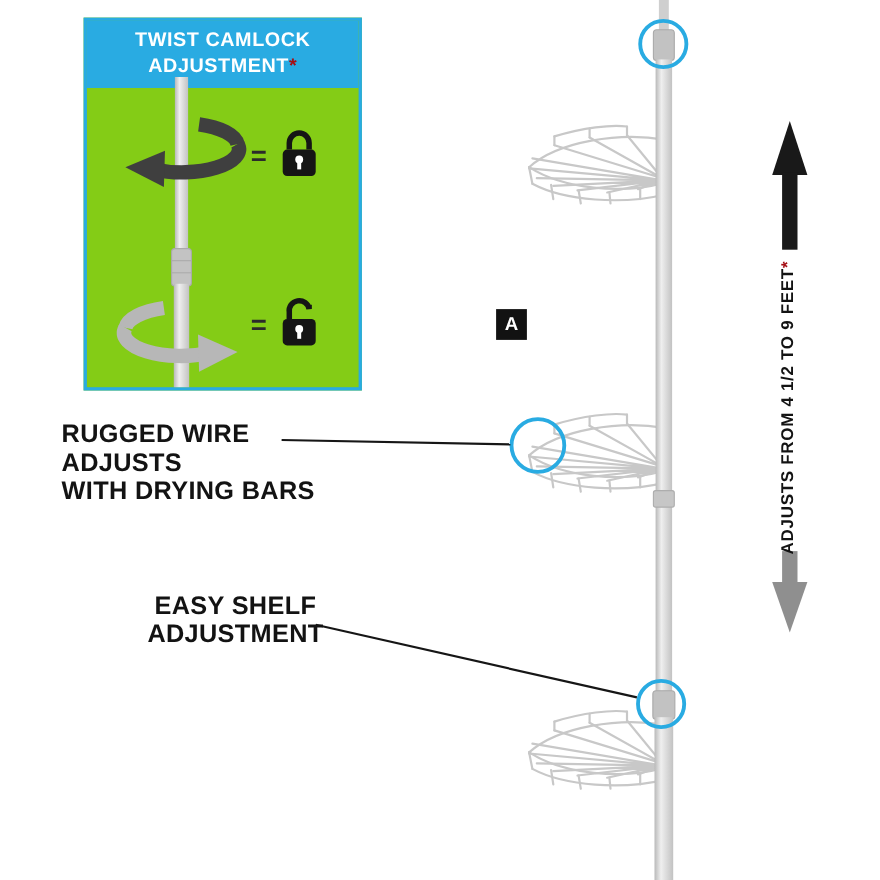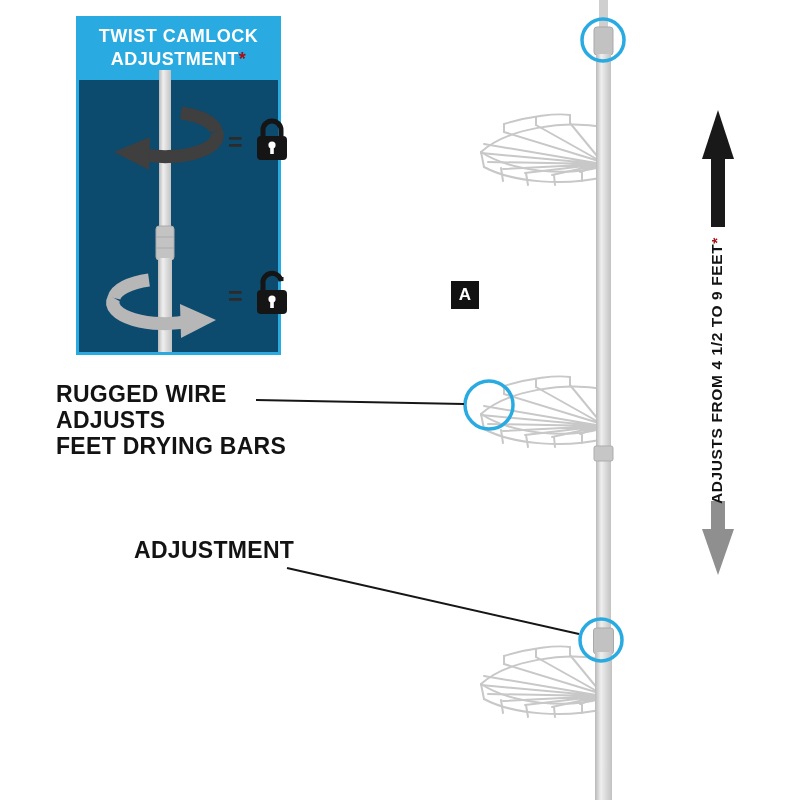--- a/index.html
+++ b/index.html
@@ -2,22 +2,22 @@
 <html style="--accent: #29abe2; --ink: #131313; --asterisk-red: #a50f15; --arrow-dark: #191919; --arrow-gray: #8f8f8f; --pole-gray: #c8c8c8;"><head>
 <meta charset="utf-8">
 <style>
   * { margin:0; padding:0; box-sizing:border-box; }
   html,body { width:800px; height:800px; background:#fff; }
   body { font-family:"Liberation Sans", sans-serif; position:relative; overflow:hidden; }
   .canvas { position:absolute; left:0; top:0; width:800px; height:800px; background:#fff; }
   .scene { position:absolute; left:0; top:0; pointer-events:none; }
 
   .callout-box {
-    position:absolute; left:76px; top:16px; width:205px; height:339px;
-    border:3px solid var(--accent,#29abe2); background:#0c4a6e;
+    position:absolute; left:76px; top:16px; width:253px; height:339px;
+    border:3px solid var(--accent,#29abe2); background:#84cc16;
   }
   .callout-header {
     background:var(--accent,#29abe2); color:#fff; text-align:center;
     font-weight:bold; font-size:18px; line-height:1.3; letter-spacing:.5px;
     padding:6px 4px 8px;
   }
 
   .label {
     position:absolute; color:var(--ink,#131313); font-weight:bold;
     font-size:23px; line-height:1.14; letter-spacing:.3px;
@@ -138,24 +138,25 @@
       <polygon points="702,529 734,529 718,575"></polygon>
     </g>
   </svg>
 
   <span class="equals equals-top">=</span>
   <span class="equals equals-bottom">=</span>
 
   <div class="label baskets-label">
     <div>RUGGED WIRE</div>
     <div>ADJUSTS</div>
-    <div>FEET DRYING BARS</div>
+    <div>WITH DRYING BARS</div>
   </div>
 
   <div class="label shelf-label">
+    <div>EASY SHELF</div>
     <div>ADJUSTMENT</div>
   </div>
 
   <div class="marker-a">A</div>
 
   <div class="side-note">
     <span>ADJUSTS FROM 4 1/2 TO 9 FEET</span><span class="red">*</span>
   </div>
 
 </div>

